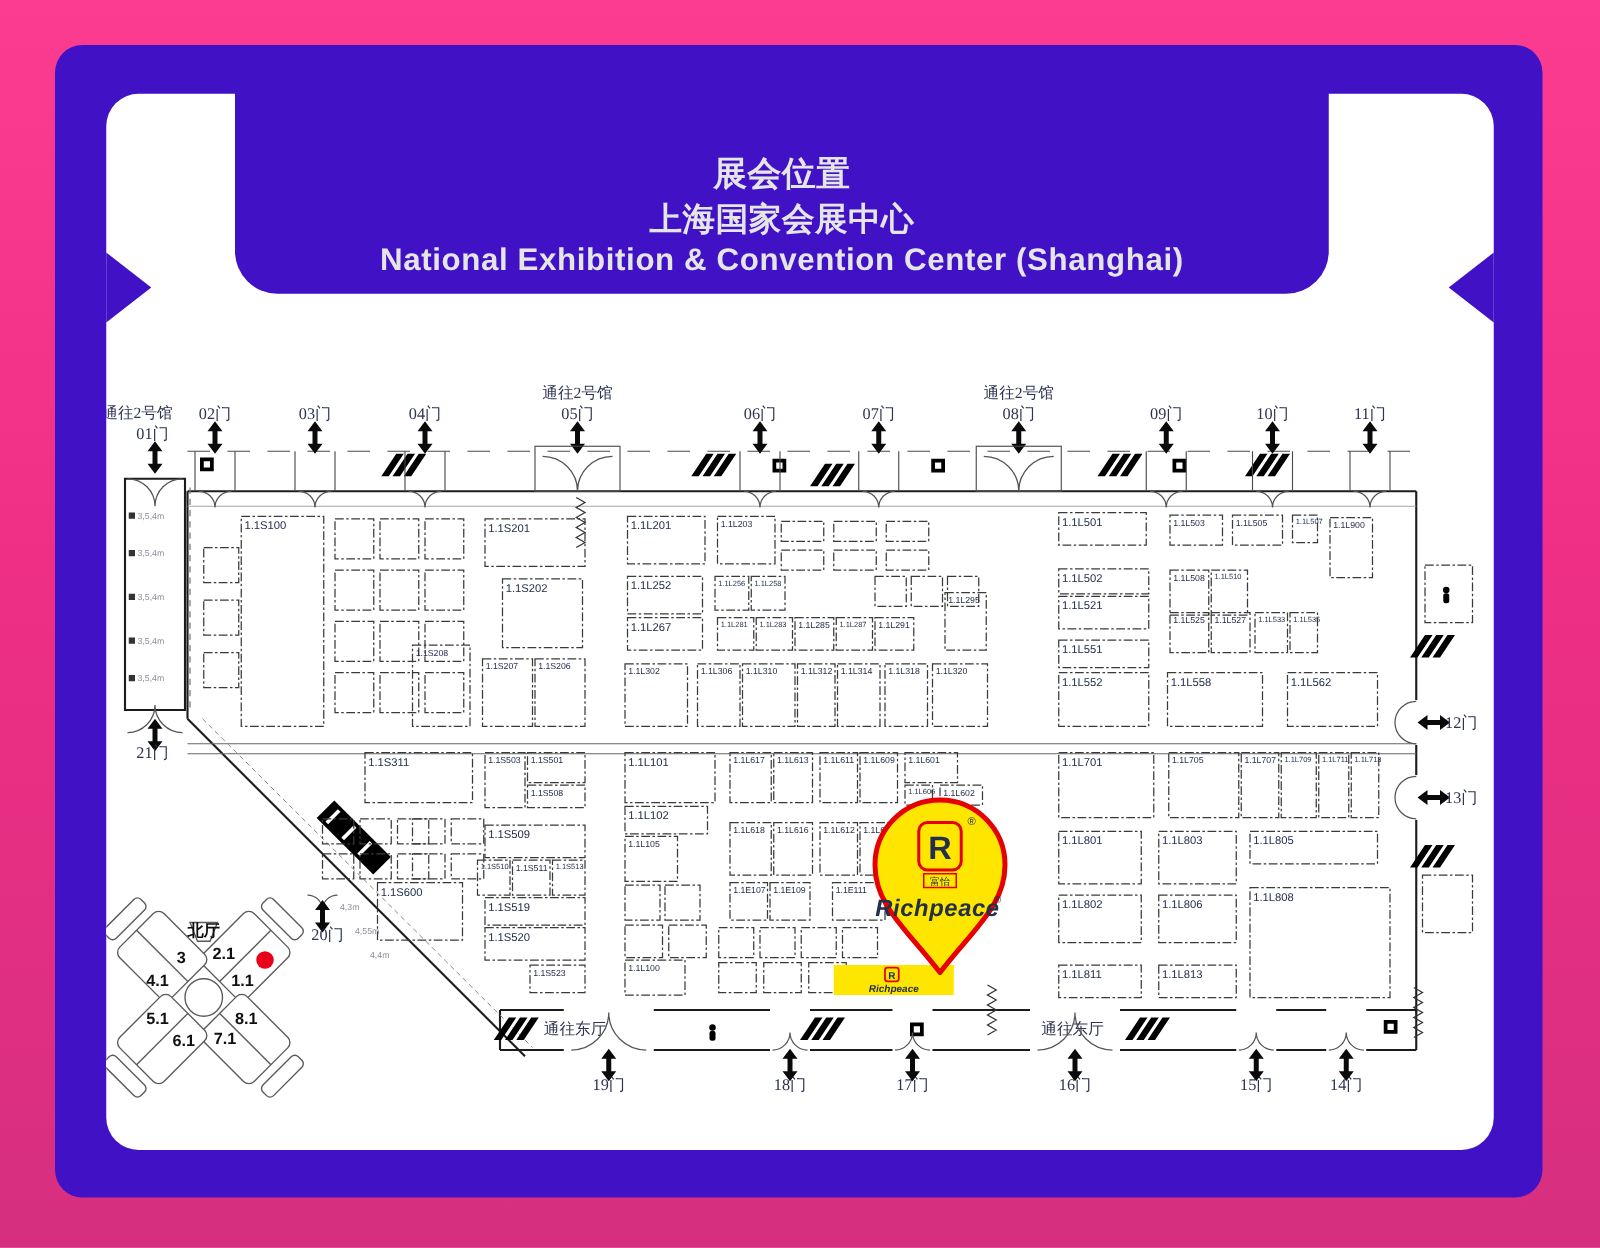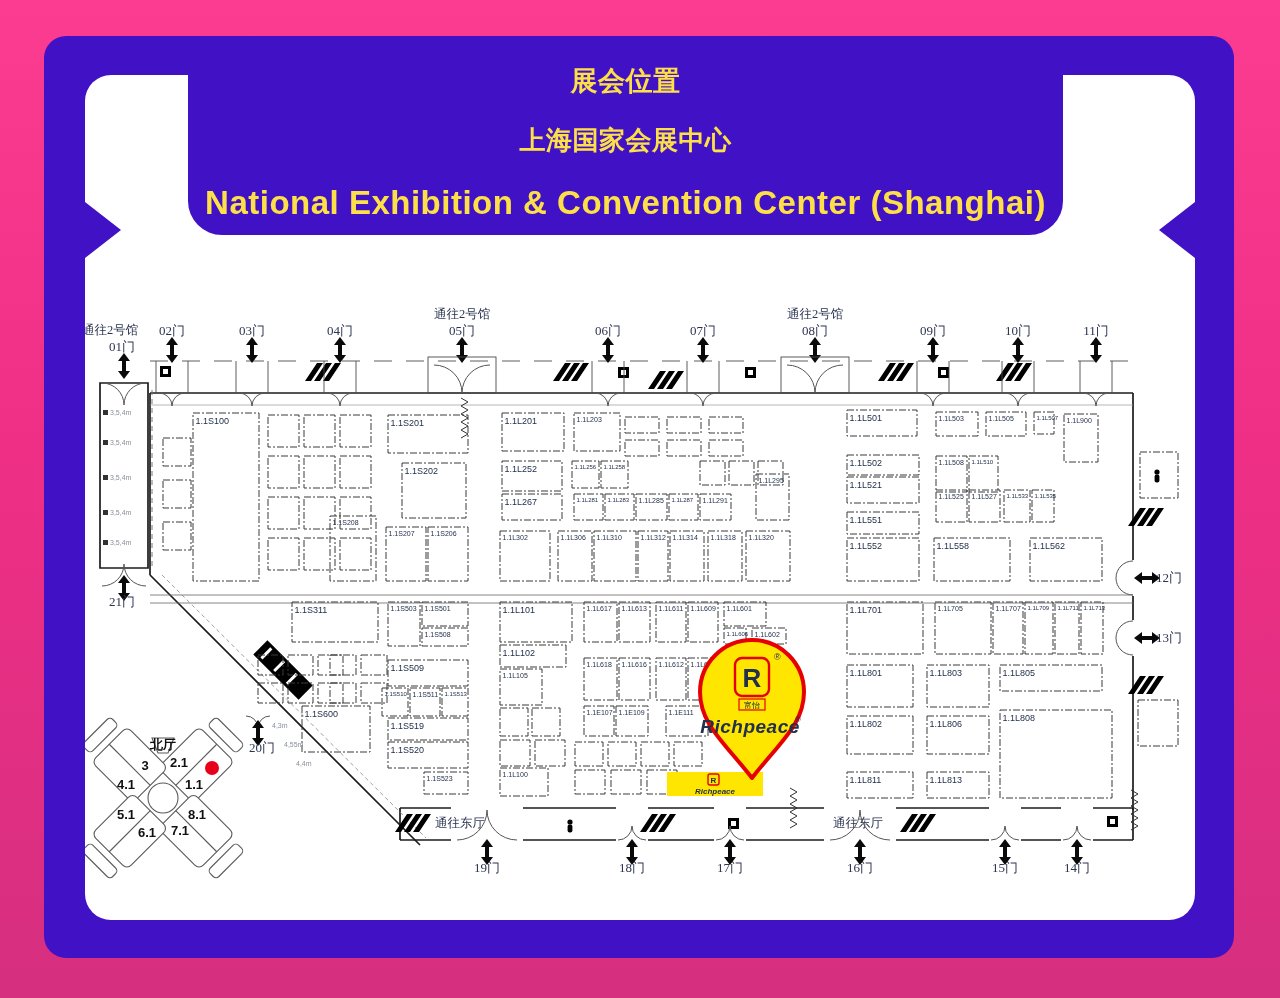--- a/index.html
+++ b/index.html
@@ -8,25 +8,25 @@
          font-family:"Liberation Sans",sans-serif;}
   .blue-panel{position:absolute;left:44px;top:36px;width:1190px;height:922px;
               background:#4011c5;border-radius:22px;}
   .map-panel{position:absolute;left:85px;top:75px;width:1110px;height:845px;
              background:#ffffff;border-radius:26px;}
   .map-panel svg{position:absolute;left:0;top:0;width:100%;height:100%;}
   .banner{position:absolute;left:188px;top:36px;width:875px;height:199px;
           background:#4011c5;border-radius:0 0 34px 34px;
           display:flex;flex-direction:column;justify-content:flex-end;
           align-items:center;padding-bottom:10px;box-sizing:border-box;}
-  .banner .ln{color:#fde047;font-weight:bold;text-align:center;line-height:1.32;
-              letter-spacing:.5px;margin-top:24px;}
+  .banner .ln{color:#e5e5e5;font-weight:bold;text-align:center;line-height:1.32;
+              letter-spacing:.5px;}
   .ln1{font-size:27px;}
   .ln2{font-size:26px;}
-  .ln3{font-size:33px;}
+  .ln3{font-size:25px;}
   .ln4{font-size:27px;}
   .notch{position:absolute;width:0;height:0;border-top:28px solid transparent;
          border-bottom:28px solid transparent;}
   .notch-left{left:85px;top:202px;border-left:36px solid #4011c5;}
   .notch-right{left:1159px;top:202px;border-right:36px solid #4011c5;}
   
   .wall{stroke:#1c1c1c;stroke-width:1.7;fill:none;}
   .wall2{stroke:#4a4a4a;stroke-width:.9;fill:none;}
   .booth{stroke:#3a3a3a;stroke-width:1;fill:none;stroke-dasharray:7 2 2 2;}
   .blabel{fill:#22304c;font-family:"Liberation Sans",sans-serif;}

